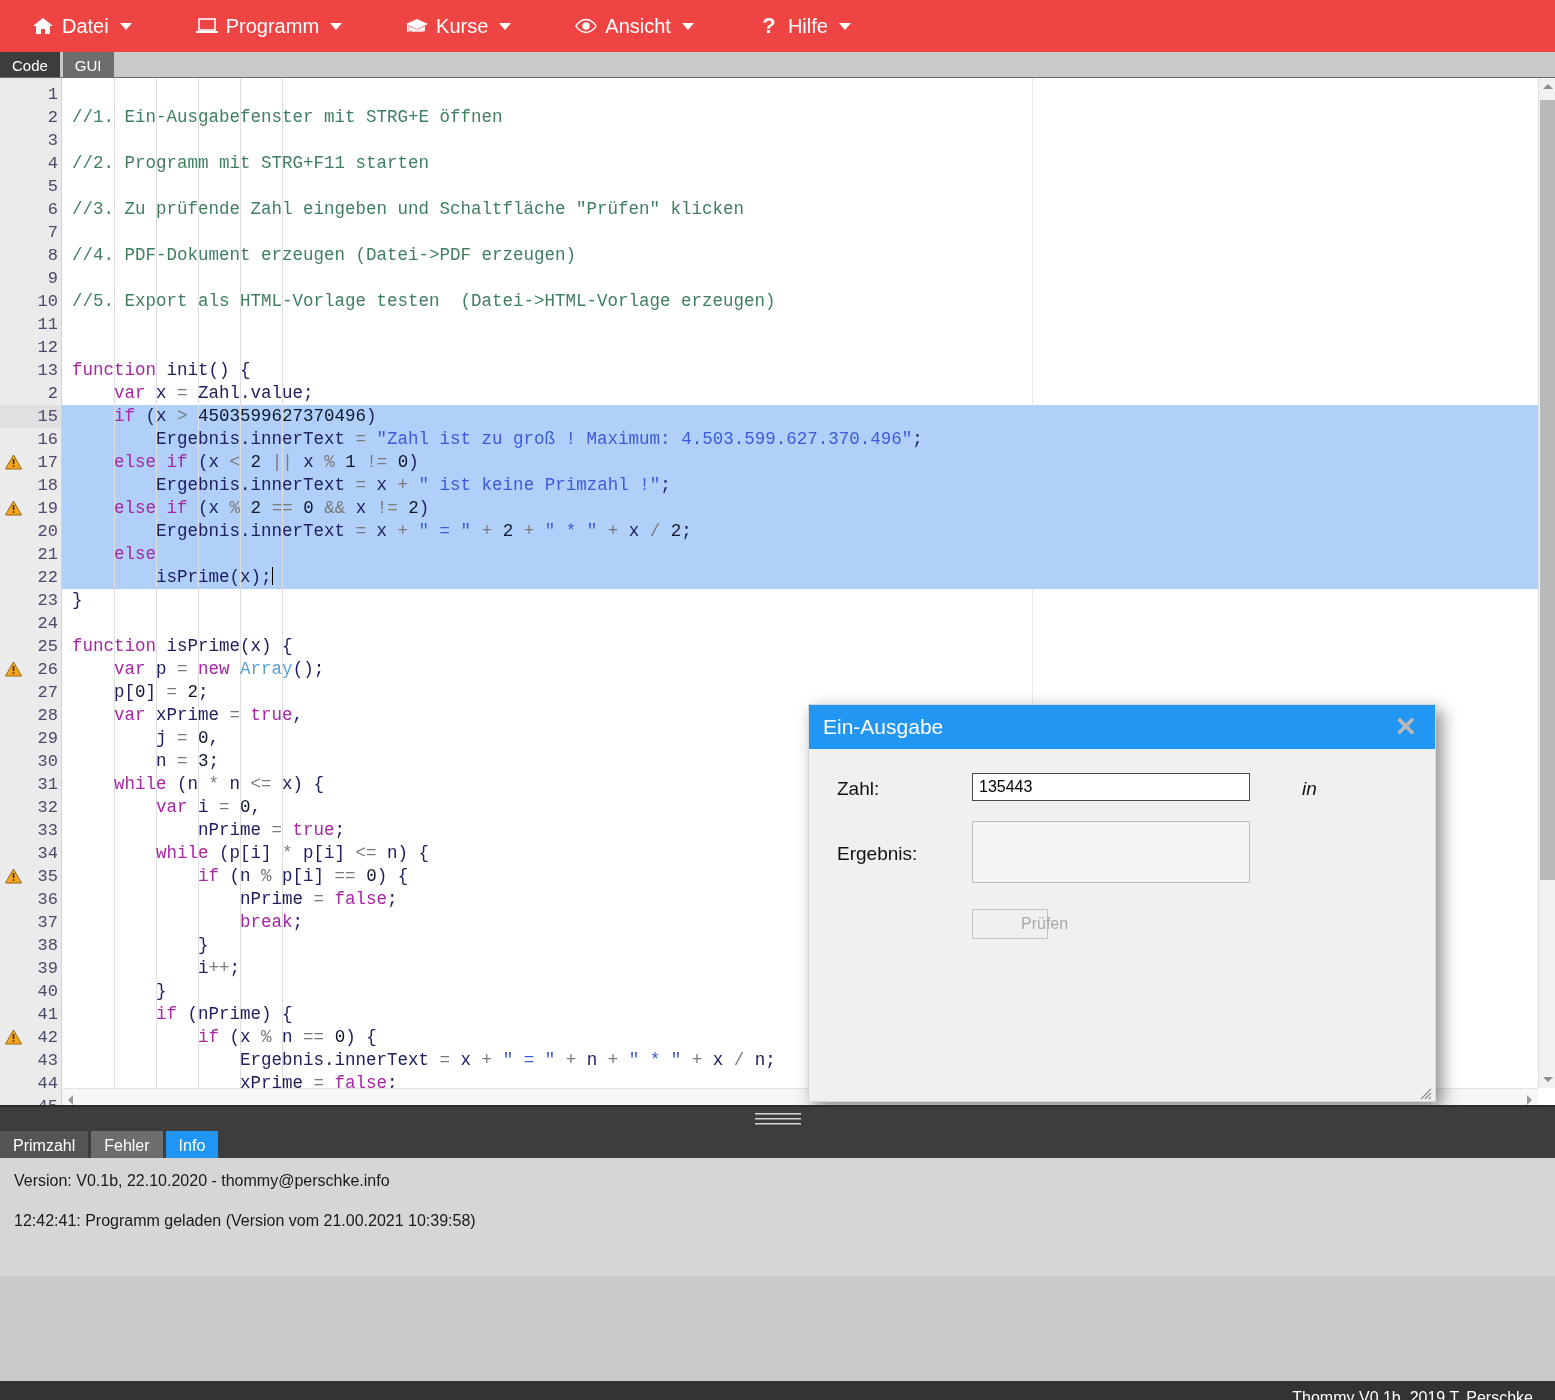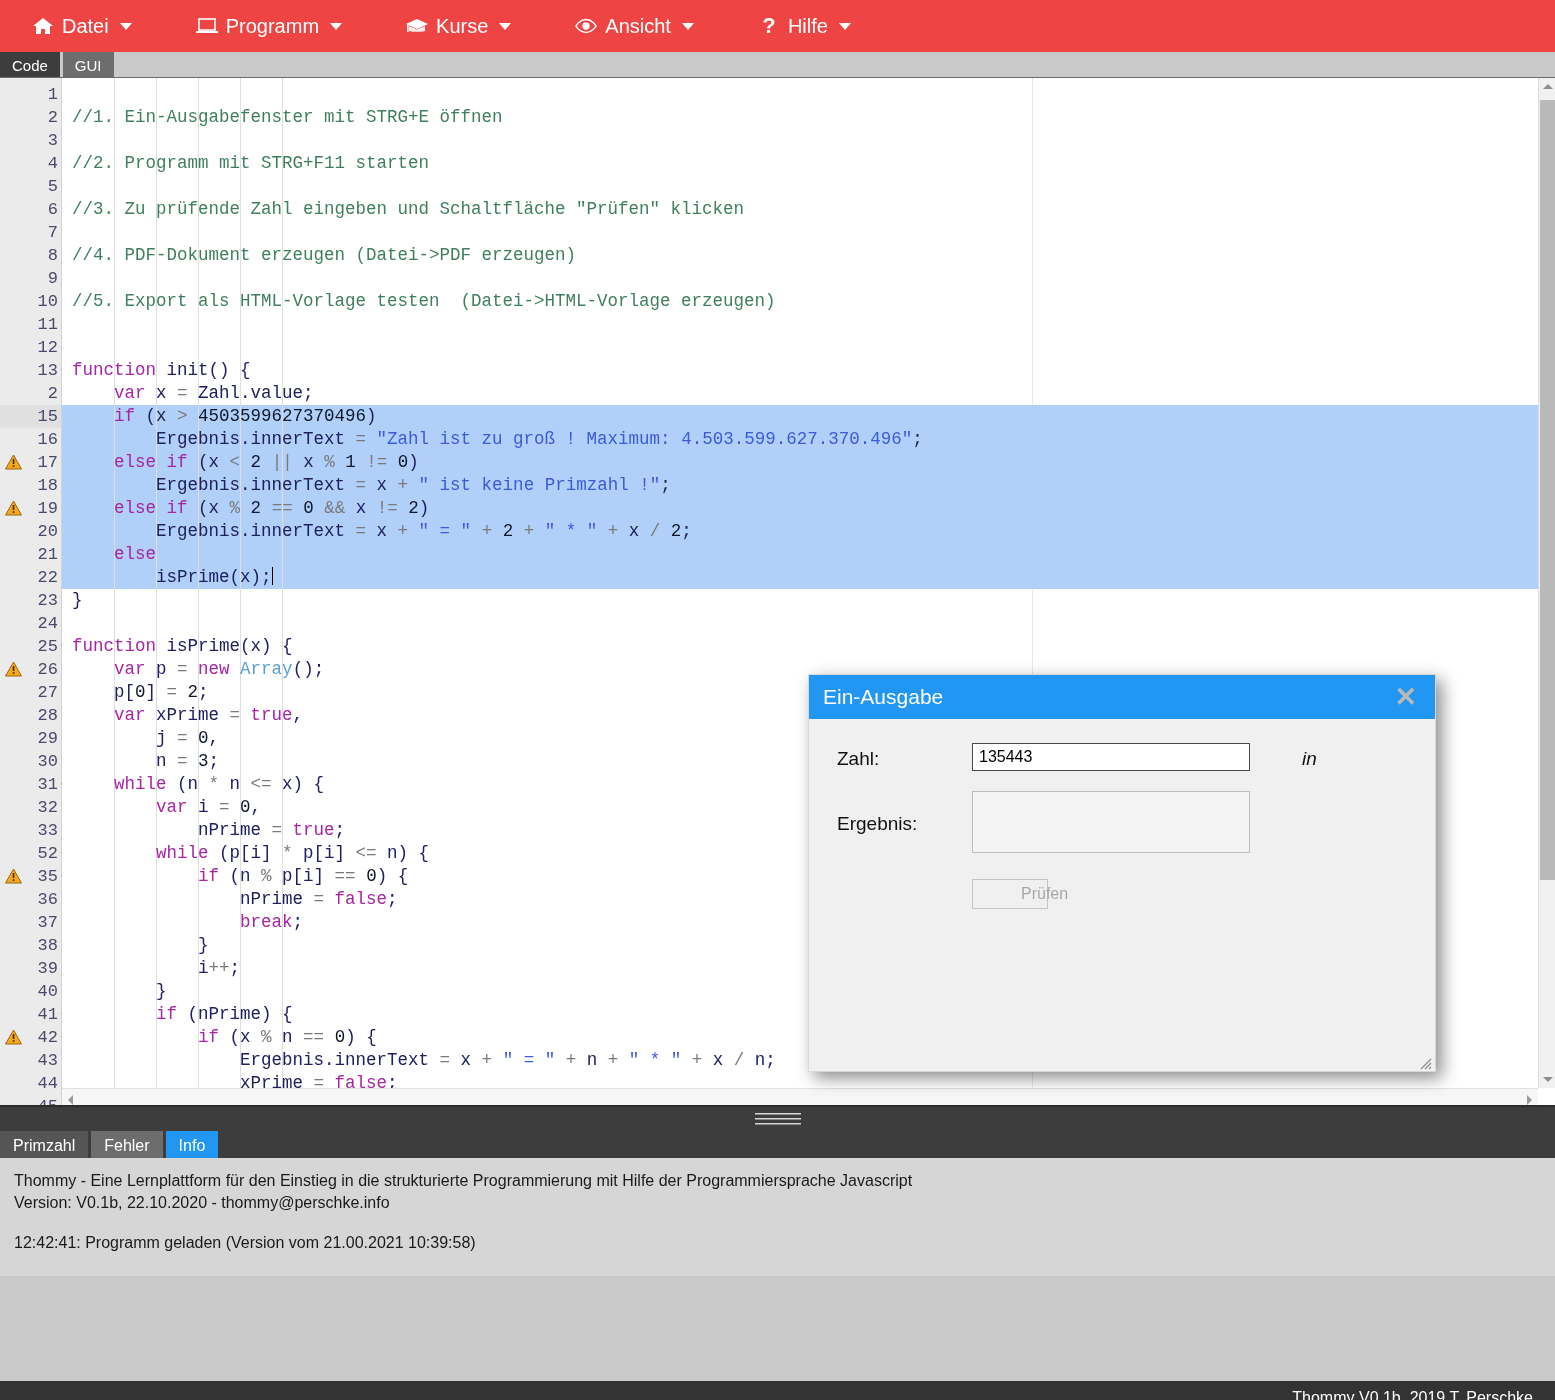--- a/index.html
+++ b/index.html
@@ -188,21 +188,21 @@
     background: #f6f6f6;
     border-top: 1px solid #e2e2e2;
     z-index: 5;
   }
   .sb-left { border-right: 5px solid #9a9a9a; border-top: 5px solid transparent; border-bottom: 5px solid transparent; width:0;height:0;margin:6px 0 0 6px;}
   .sb-right{ position:absolute; right:6px; top:6px; border-left: 5px solid #9a9a9a; border-top: 5px solid transparent; border-bottom: 5px solid transparent; width:0;height:0;}
 
   
   #dialog {
     position: absolute;
-    left: 808px; top: 596px;
+    left: 808px; top: 626px;
     width: 628px; height: 398px;
     background: #f0f0f0;
     box-shadow: 6px 6px 16px rgba(0,0,0,0.45);
     z-index: 40;
     border: 1px solid #d8d8d8;
   }
   #dlg-title {
     height: 44px;
     background: #2196f3;
     display: flex;
@@ -495,21 +495,21 @@
           <span>31</span>
           <span class="fold"></span>
         </div>
         <div class="gline">
           <span>32</span>
         </div>
         <div class="gline">
           <span>33</span>
         </div>
         <div class="gline">
-          <span>52</span>
+          <span>34</span>
           <span class="fold"></span>
         </div>
         <div class="gline">
           <span class="warn"><svg viewBox="0 0 17 16" width="17" height="16">
               <path d="M8.5 1 L16.5 15 H0.5 Z" fill="#f5a623" stroke="#9a6a10" stroke-width="1"></path>
               <rect x="7.7" y="5" width="1.7" height="5" fill="#4a3000"></rect>
               <rect x="7.7" y="11.2" width="1.7" height="1.7" fill="#4a3000"></rect>
             </svg></span>
           <span>35</span>
           <span class="fold"></span>
@@ -663,21 +663,20 @@
       <span>Primzahl</span>
     </div>
     <div class="ctab grey">
       <span>Fehler</span>
     </div>
     <div class="ctab blue">
       <span>Info</span>
     </div>
   </div>
   <div id="console-body">
-    <div>Thommy - Eine Lernplattform für den Einstieg in die strukturierte Programmierung mit Hilfe der Programmiersprache Javascript</div>
     <div>Version: V0.1b, 22.10.2020 - thommy@perschke.info</div>
     <div class="gap"></div>
     <div>12:42:41: Programm geladen (Version vom 21.00.2021 10:39:58)</div>
   </div>
 </div>
 
 <div id="filler"></div>
 
 <div id="statusbar">
   <span>Thommy V0.1b, 2019 T. Perschke</span>

